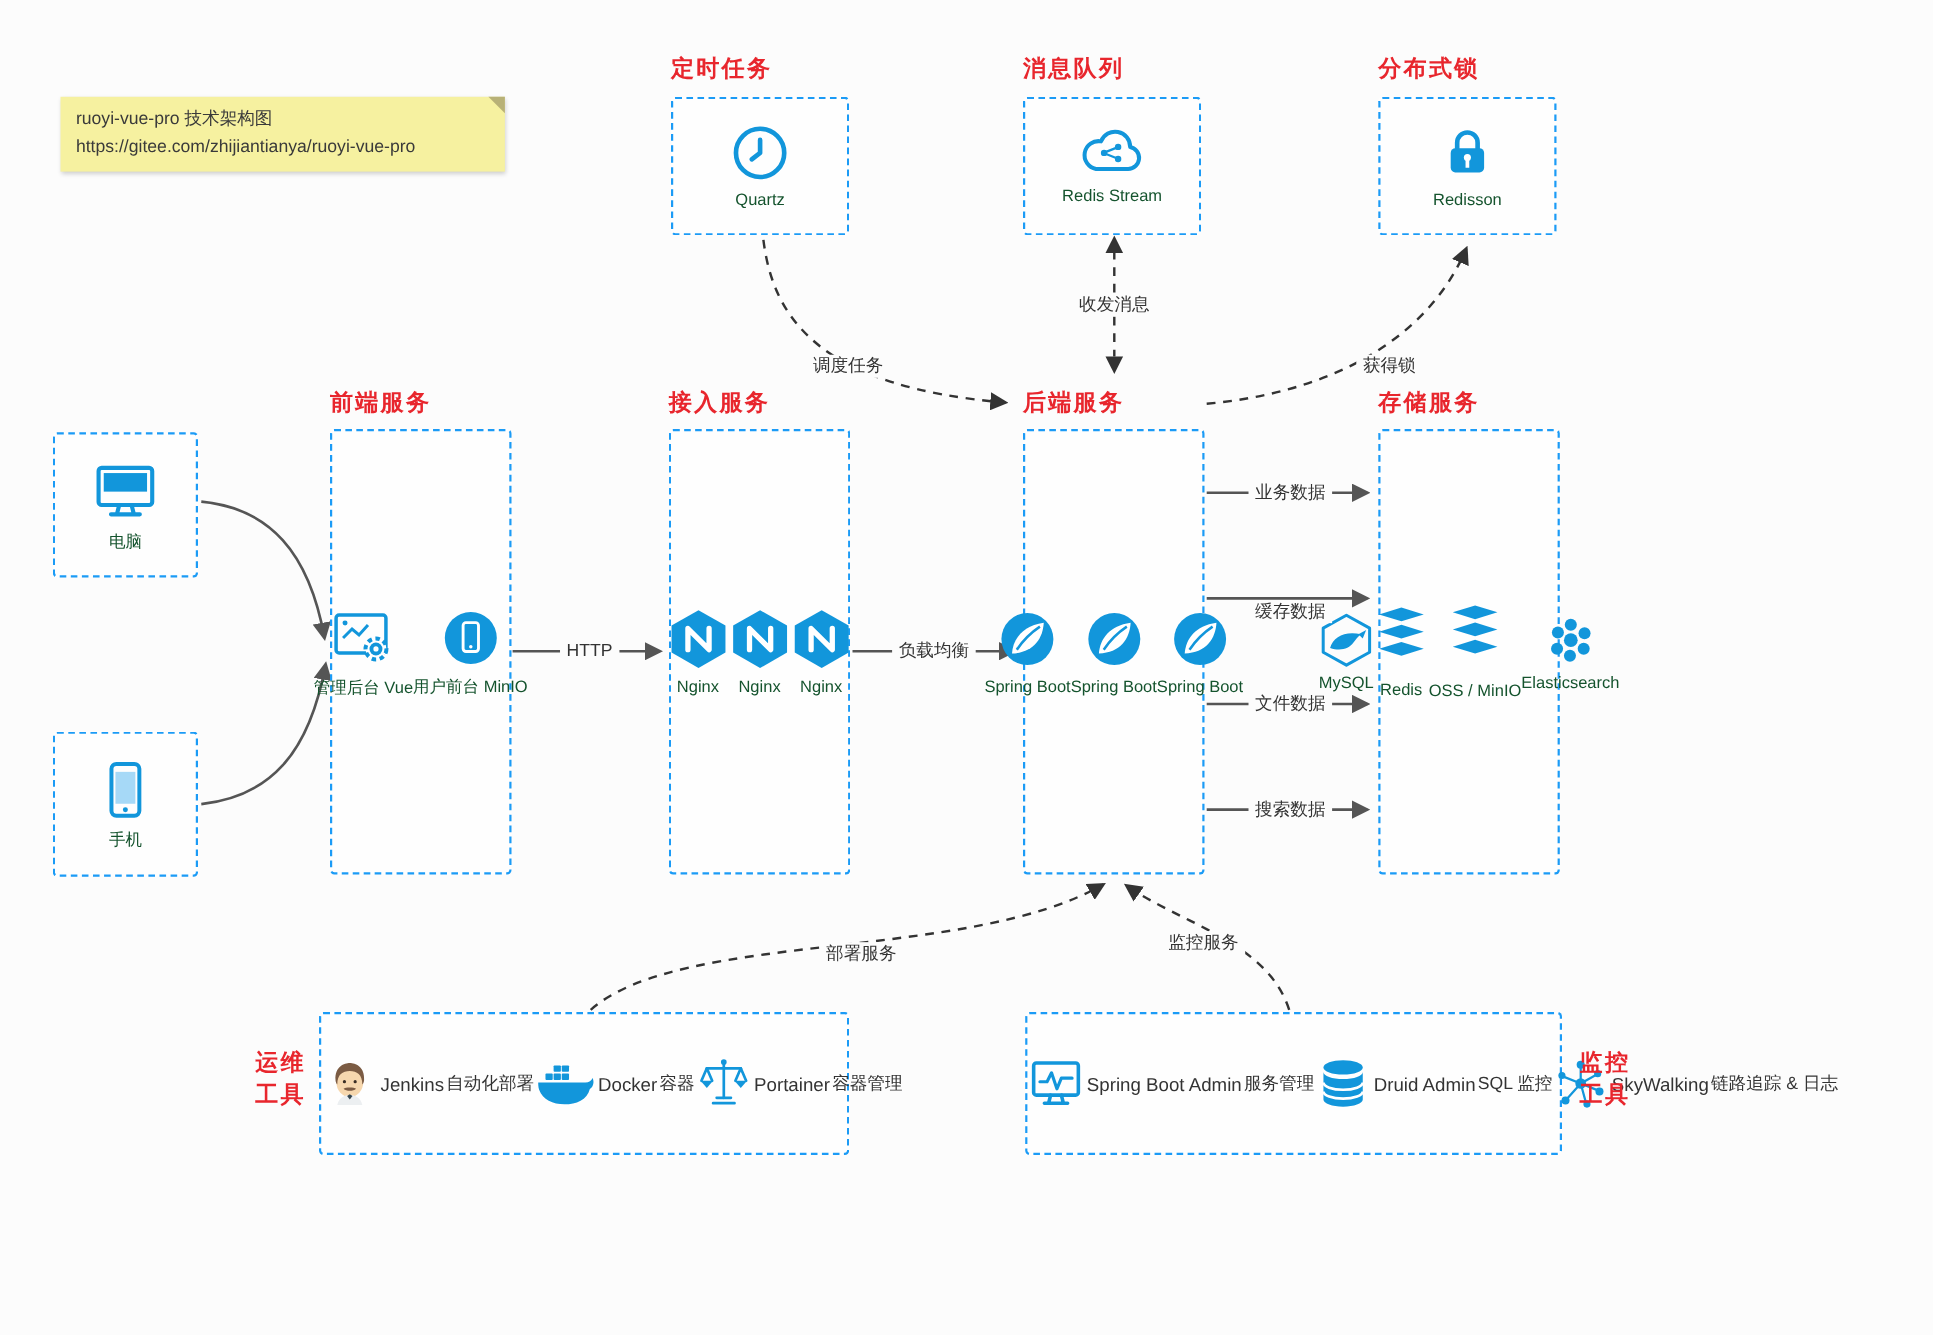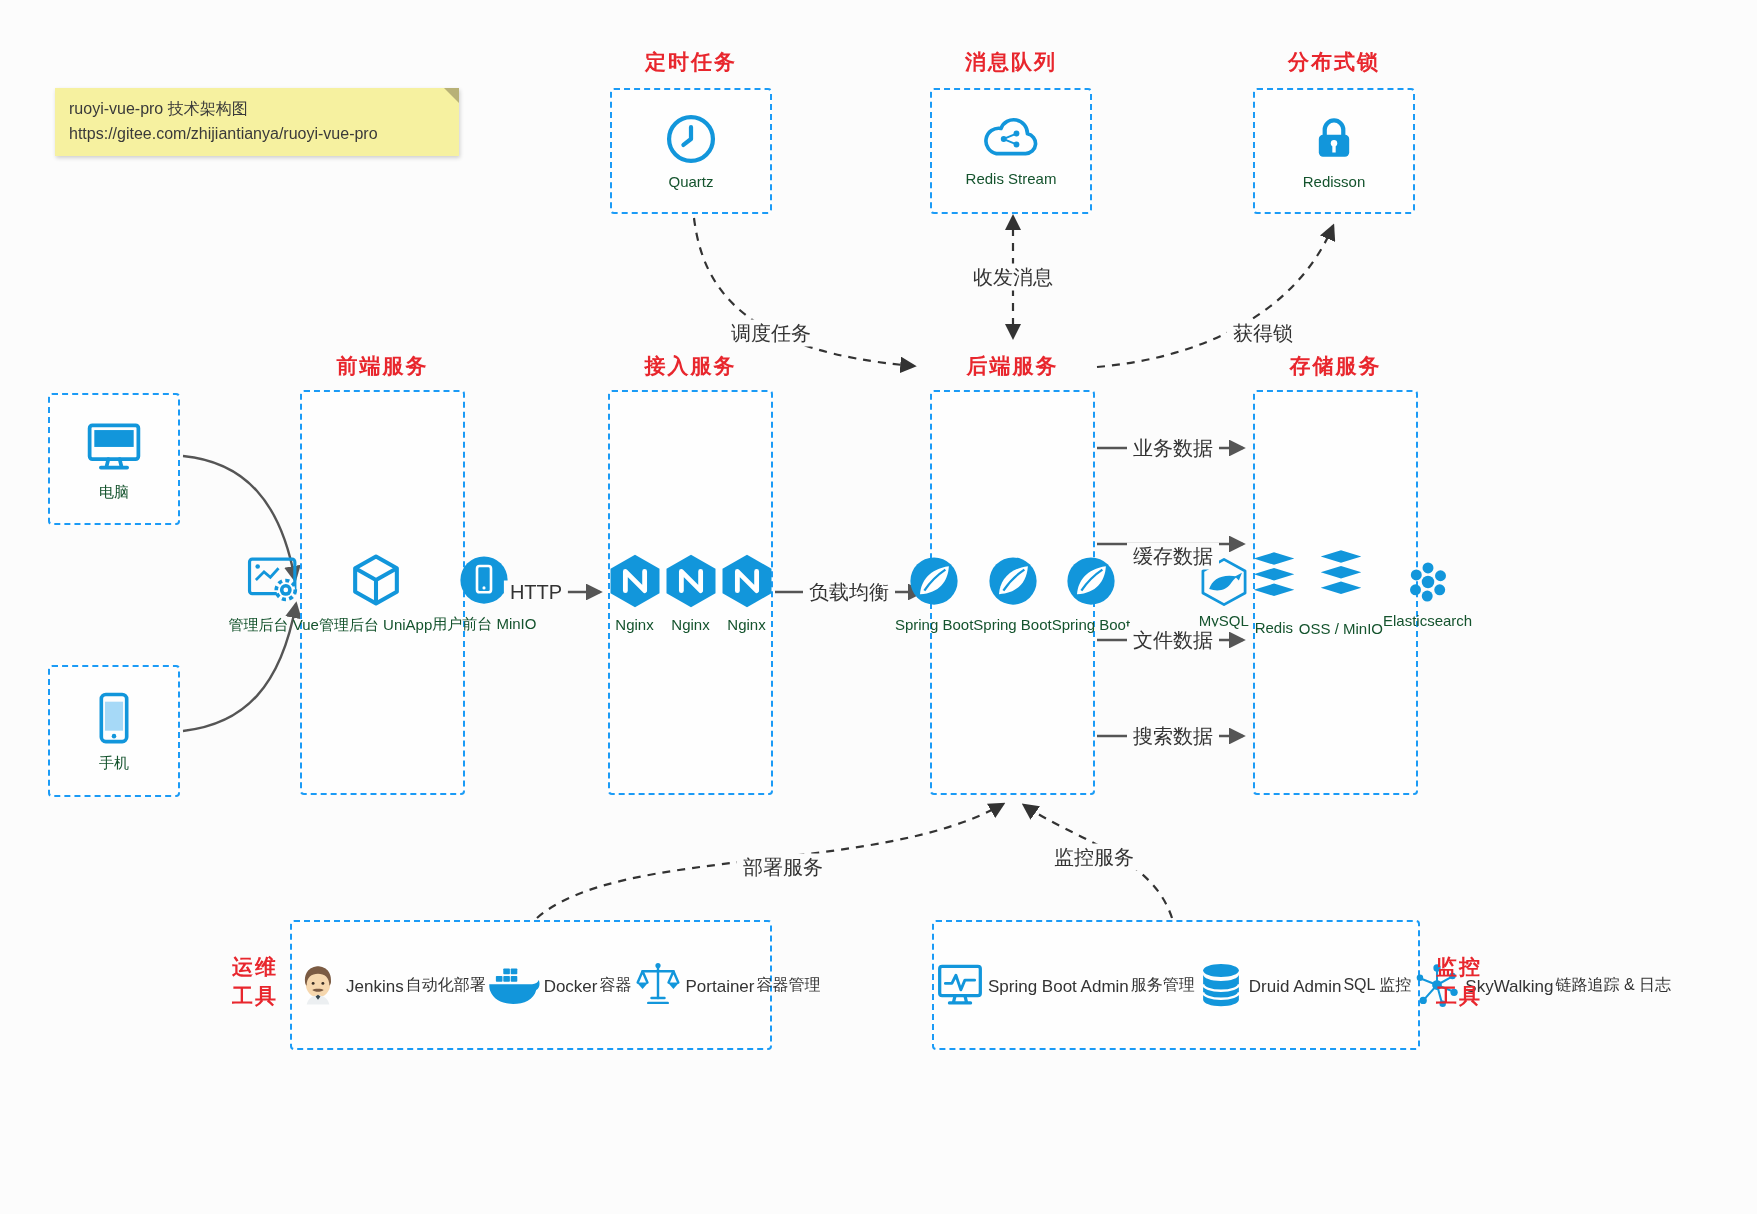--- a/index.html
+++ b/index.html
@@ -1,31 +1,31 @@
 <!DOCTYPE html>
 <html><head>
 <meta charset="utf-8">
 <style>
   * { margin:0; padding:0; box-sizing:border-box; }
   body { font-family:"Liberation Sans","DejaVu Sans",sans-serif; background:#fff; }
   .canvas { position:relative; width:1757px; height:1214px; background:#fcfcfc; overflow:hidden; }
 
   .dashed-box { position:absolute; border:2px dashed #1b9bf6; border-radius:4px; background:rgba(255,255,255,.65); }
-  .col-title { position:absolute; color:#e8262d; font-weight:bold; font-size:21px; text-align:center; letter-spacing:2px; }
+  .col-title { position:absolute; color:#e8262d; font-weight:bold; font-size:21px; letter-spacing:2px; }
   .side-label { position:absolute; color:#e8262d; font-weight:bold; font-size:21px; text-align:center; line-height:1.4; letter-spacing:2px; }
 
   .vstack { display:flex; justify-content:center; align-items:center; height:100%; }
   .node { display:flex; flex-direction:column; align-items:center; gap:7px; }
   .node-label { font-size:15px; color:#14532d; white-space:nowrap; }
 
   .top-box { display:flex; align-items:center; justify-content:center; }
   .client-box { display:flex; align-items:center; justify-content:center; }
 
   .line-label { position:absolute; transform:translate(-50%,-50%); background:#fcfcfc; padding:0 6px;
-                font-size:20px; color:#333; white-space:nowrap; z-index:5; }
+                font-size:16px; color:#333; white-space:nowrap; z-index:5; }
 
   .note { position:absolute; left:55px; top:88px; width:404px; background:#f6f1a0; padding:9px 14px;
           font-size:16px; color:#3a3a3a; line-height:1.55; box-shadow:1px 2px 4px rgba(0,0,0,.18); z-index:4; }
   .note::before { content:""; position:absolute; top:0; right:0; width:0; height:0;
                   border-top:15px solid #b8b177; border-left:15px solid transparent; }
 
   .tools-box { display:flex; justify-content:space-evenly; align-items:center; }
   .tool-node { display:flex; flex-direction:row; align-items:center; gap:2px; }
   .tool-name { font-size:17px; color:#333; white-space:nowrap; margin-top:4px; }
   .tool-desc { font-size:16px; color:#333; white-space:nowrap; }
@@ -147,27 +147,20 @@
       <div class="node">
         <svg class="icon" width="58" height="58" viewBox="0 0 64 64">
           <rect x="5" y="9" width="50" height="38" rx="3" fill="none" stroke="#1296db" stroke-width="3.5"></rect>
           <path d="M12 32 L21 23 L28 29 L37 19" fill="none" stroke="#1296db" stroke-width="3"></path>
           <circle cx="14" cy="17" r="2.5" fill="#1296db"></circle>
           <circle cx="45" cy="43" r="10.5" fill="#fff" stroke="#1296db" stroke-width="4" stroke-dasharray="4.5 3.6"></circle>
           <circle cx="45" cy="43" r="6.5" fill="#1296db"></circle>
           <circle cx="45" cy="43" r="2.6" fill="#fff"></circle>
         </svg>
         <div class="node-label">管理后台 Vue</div>
-      </div>
-      <div class="node">
-        <svg class="icon" width="58" height="58" viewBox="0 0 64 64">
-          <path d="M32 6 L55 19 V45 L32 58 L9 45 V19 Z" fill="none" stroke="#1296db" stroke-width="4.5" stroke-linejoin="round"></path>
-          <path d="M32 32 L55 19 M32 32 L9 19 M32 32 V58" fill="none" stroke="#1296db" stroke-width="4.5"></path>
-        </svg>
-        <div class="node-label">管理后台 UniApp</div>
       </div>
       <div class="node">
         <svg class="icon" width="56" height="56" viewBox="0 0 64 64">
           <circle cx="32" cy="32" r="27" fill="#1296db"></circle>
           <rect x="24" y="16" width="16" height="30" rx="3" fill="none" stroke="#fff" stroke-width="3"></rect>
           <circle cx="32" cy="41" r="1.8" fill="#fff"></circle>
         </svg>
         <div class="node-label">用户前台 MinIO</div>
       </div>
     </div>

